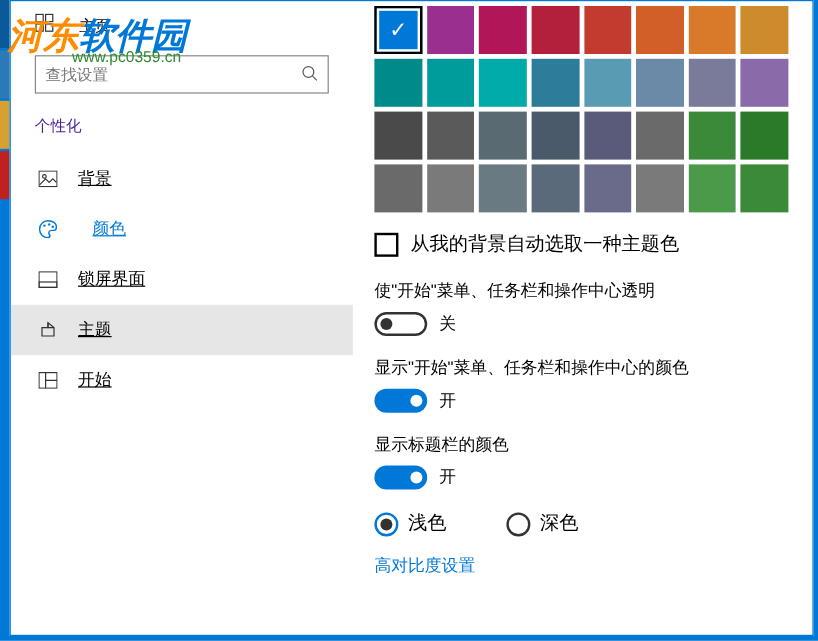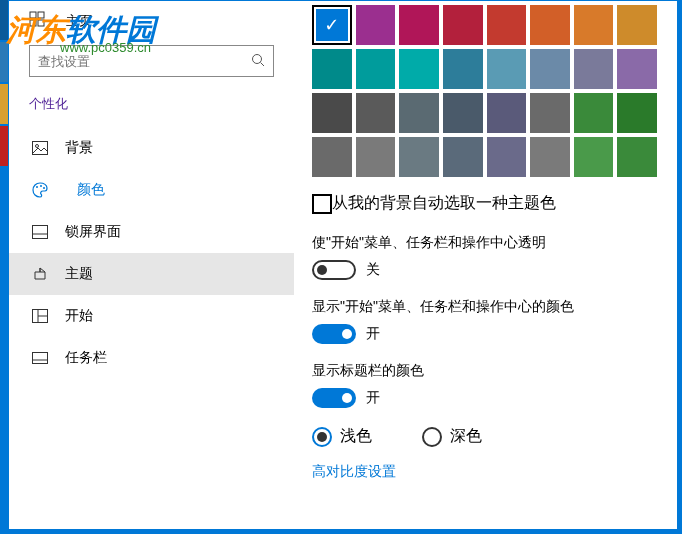--- a/index.html
+++ b/index.html
@@ -12,32 +12,32 @@
 .titlebar-btn.close { background: #0078d7; color: #fff; }
 .body-area { flex: 1; display: flex; overflow: hidden; }
 .left-panel { width: 285px; padding: 8px 20px 0 20px; display: flex; flex-direction: column; }
 .home-row { display: flex; align-items: center; gap: 21px; margin-bottom: 14px; margin-top: 2px; }
 .home-icon { color: #333; }
 .home-label { font-size: 13px; color: #000; }
 .search-box { border: 1px solid #888; height: 32px; display: flex; align-items: center; padding: 0 8px; margin-bottom: 18px; }
 .search-box input { flex: 1; border: none; outline: none; font-size: 13px; font-family: inherit; }
 .search-icon { color: #555; font-size: 14px; }
 .section-label { font-size: 13px; color: #4c1d95; margin-bottom: 14px; }
-.nav-item { display: flex; align-items: center; gap: 16px; height: 42px; padding-left: 2px; font-size: 14px; color: #000; cursor: pointer; }
+.nav-item { display: flex; align-items: center; gap: 16px; height: 42px; padding-left: 2px; font-size: 14px; color: #000; cursor: pointer; text-decoration: underline; }
 .nav-item .icon-slot { width: 18px; display: flex; justify-content: center; color: #333; }
 .nav-item.active { color: #0078d7; gap: 28px; }
 .nav-item.active .icon-slot { color: #0078d7; }
 .nav-item.sel { background: #e6e6e6; margin-left: -20px; margin-right: -20px; padding-left: 22px; }
 .right-panel { flex: 1; padding: 4px 20px 10px 18px; overflow-y: auto; }
 .palette { display: flex; flex-direction: column; gap: 4px; margin-bottom: 16px; }
 .palette-row { display: flex; gap: 4px; }
 .swatch { width: 40px; height: 40px; position: relative; }
 .swatch.selected { outline: 2px solid #fff; outline-offset: -4px; border: 2px solid #000; }
 .checkmark { position: absolute; top: 50%; left: 50%; transform: translate(-50%, -50%); color: #fff; font-size: 18px; }
-.checkbox-row { display: flex; align-items: center; margin-bottom: 20px; }
+.checkbox-row { display: flex; align-items: center; gap: 10px; margin-bottom: 20px; }
 .checkbox { width: 20px; height: 20px; border: 2px solid #000; }
 .setting-label { font-size: 14px; color: #000; margin-bottom: 8px; }
 .toggle-row { display: flex; align-items: center; gap: 10px; margin-bottom: 18px; }
 .toggle { width: 44px; height: 20px; border-radius: 10px; position: relative; }
 .toggle.off { border: 2px solid #333; background: #fff; }
 .toggle.off .knob { width: 10px; height: 10px; border-radius: 50%; background: #333; position: absolute; left: 3px; top: 3px; }
 .toggle.on { background: #0078d7; }
 .toggle.on .knob { width: 10px; height: 10px; border-radius: 50%; background: #fff; position: absolute; right: 4px; top: 5px; }
 .toggle-text { font-size: 14px; }
 .radio-row { display: flex; gap: 50px; margin-top: 6px; margin-bottom: 16px; }
@@ -133,29 +133,20 @@
       <div class="nav-item">
         <span class="icon-slot">
             <svg width="16" height="14">
               <rect x="0.5" y="0.5" width="15" height="13" fill="none" stroke="#333"></rect>
               <line x1="6" y1="0.5" x2="6" y2="13.5" stroke="#333"></line>
               <line x1="6" y1="7" x2="15.5" y2="7" stroke="#333"></line>
             </svg>
           </span>
         <span>开始</span>
       </div>
-      <div class="nav-item">
-        <span class="icon-slot">
-            <svg width="16" height="12">
-              <rect x="0.5" y="0.5" width="15" height="11" fill="none" stroke="#333"></rect>
-              <line x1="0.5" y1="8" x2="15.5" y2="8" stroke="#333"></line>
-            </svg>
-          </span>
-        <span>任务栏</span>
-      </div>
     </div>
 
     <div class="right-panel">
       <div class="palette" id="palette">
           <div class="palette-row">
             <div class="swatch selected" style="background: rgb(0, 120, 215);">
               <span class="checkmark">✓</span>
             </div>
             <div class="swatch" style="background: rgb(155, 47, 143);"></div>
             <div class="swatch" style="background: rgb(176, 22, 88);"></div>

